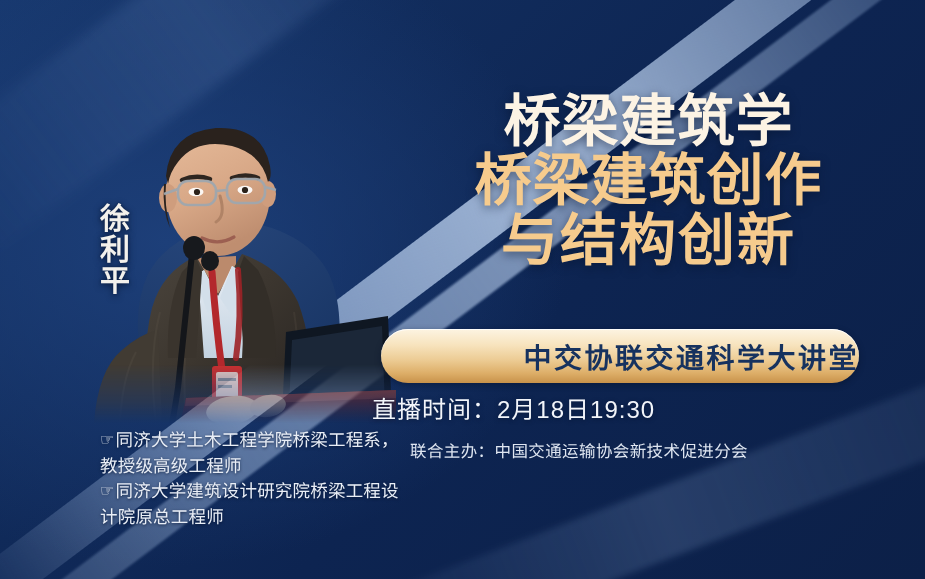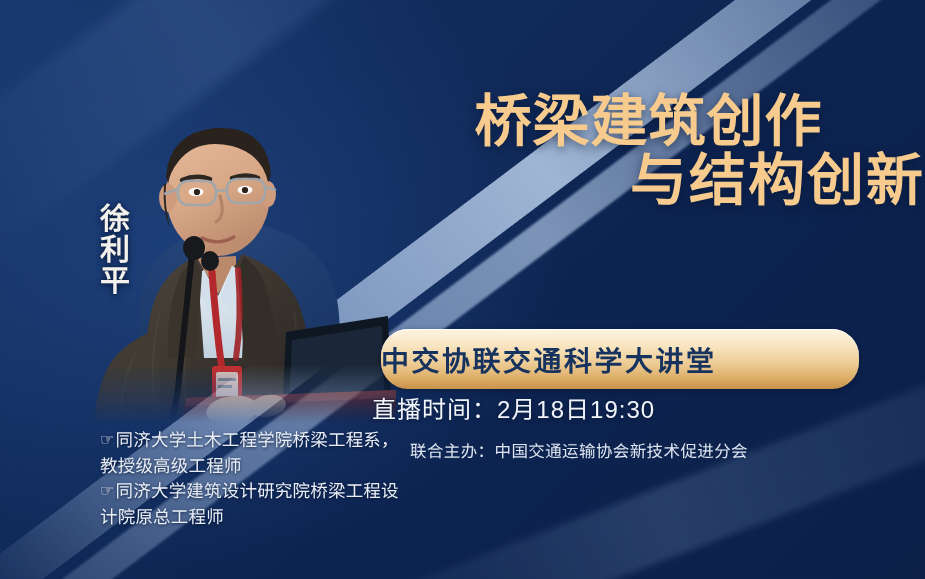--- a/index.html
+++ b/index.html
@@ -151,43 +151,43 @@
   }
   .title-line--1 {
     color: #fcf3e4;
     text-shadow: 0 3px 10px rgba(6,18,44,0.55);
   }
   .title-line--2,
   .title-line--3 {
     color: #f6cb8d;
     text-shadow: 0 3px 10px rgba(6,18,44,0.55);
   }
-  .title-line--3 { letter-spacing: 2px; text-align: right; }
+  .title-line--3 { letter-spacing: 2px; }
 
   
   .badge {
     position: absolute;
     top: 329px;
     left: 9px;
     width: 478px;
-    height: 60px;
+    height: 54px;
     border-radius: 27px;
     background:
       linear-gradient(180deg,
         #fdf4e2 0%,
         #f7e3bd 30%,
         #eccb93 58%,
         #ddae68 82%,
         #c8924a 100%);
     box-shadow:
       0 2px 6px rgba(5,15,38,0.45),
       inset 0 1px 0 rgba(255,255,255,0.85);
     display: flex;
     align-items: center;
-    justify-content: flex-start;
+    justify-content: flex-end;
   }
   .badge-text {
     color: #16325f;
     font-size: 28px;
     font-weight: 700;
     letter-spacing: 2.5px;
     white-space: nowrap;
   }
 
   
@@ -348,20 +348,21 @@
       <span class="hand-icon">☞</span><span>同济大学土木工程学院桥梁工程系，教授级高级工程师</span>
     </span>
     <span class="cred-line">
       <span class="hand-icon">☞</span><span>同济大学建筑设计研究院桥梁工程设计院原总工程师</span>
     </span>
   </div>
 
   <div class="content">
 
     <div class="title-block">
+      <span class="title-line title-line--1">桥梁建筑学</span>
       <span class="title-line title-line--2">桥梁建筑创作</span>
       <span class="title-line title-line--3">与结构创新</span>
     </div>
 
     <div class="badge">
       <span class="badge-text">中交协联交通科学大讲堂</span>
     </div>
 
     <div class="live-time">直播时间：2月18日19:30</div>
 

